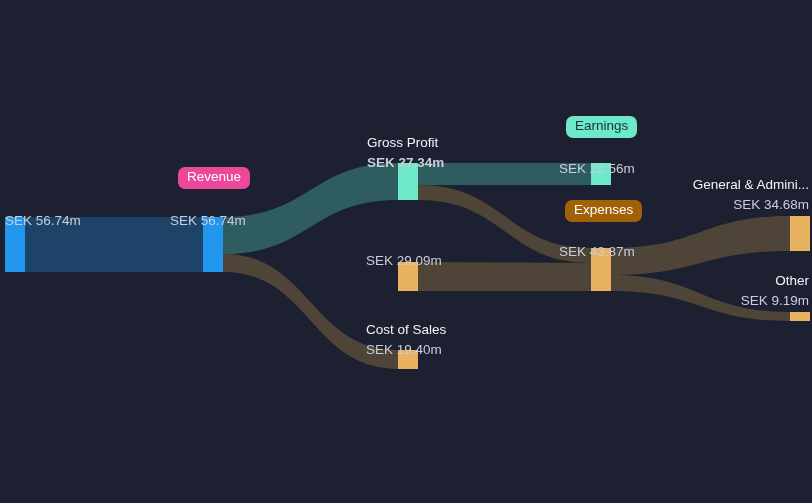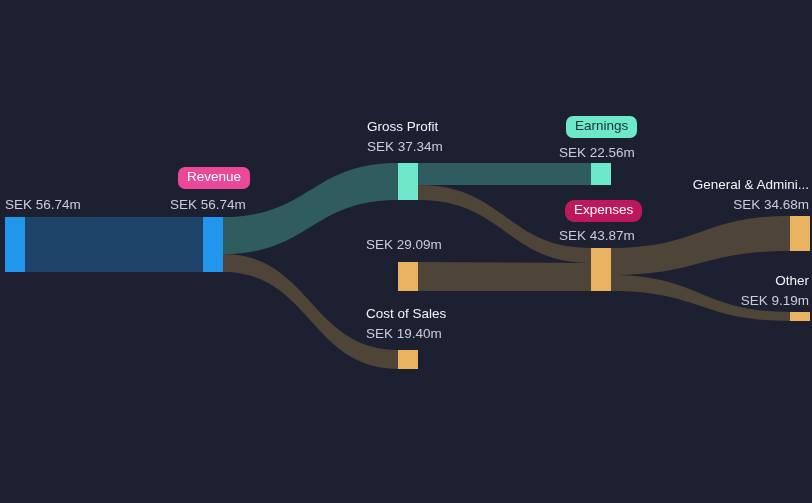--- a/index.html
+++ b/index.html
@@ -53,25 +53,24 @@
   }
   .pill-revenue {
     background: #ec4899;
     color: #ffffff;
   }
   .pill-earnings {
     background: #6de8c8;
     color: #17303a;
   }
   .pill-expenses {
-    background: #be185d;
+    background: #a16207;
     color: #ffffff;
-    border-radius: 9px;
   }
-  .ta-left  { text-align: left; }
+  .ta-left  { text-align: left; margin-top: 16px; }
   .ta-right { text-align: right; }
 </style>
 </head>
 <body>
 
 <div id="sankey-root">
 
   <svg class="sankey-svg" viewBox="0 0 812 503">
 
     <g>
@@ -120,21 +119,21 @@
       <rect x="790" y="312" width="20" height="9" fill="#e8b261"></rect>
     </g>
   </svg>
 
   <div class="lbl lbl-value ta-left" style="left:5px; top:197px;">SEK 56.74m</div>
 
   <div class="pill pill-revenue" style="left:178px; top:167px;">Revenue</div>
   <div class="lbl lbl-value ta-left" style="left:170px; top:197px;">SEK 56.74m</div>
 
   <div class="lbl lbl-title ta-left" style="left:367px; top:119px;">Gross Profit</div>
-  <div class="lbl lbl-value ta-left" style="left:367px; top:139px;">SEK 37.34m</div>
+  <div class="lbl lbl-value ta-left" style="left:367px; top:139px;font-weight:bold;">SEK 37.34m</div>
 
   <div class="lbl lbl-value ta-left" style="left:366px; top:237px;">SEK 29.09m</div>
 
   <div class="lbl lbl-title ta-left" style="left:366px; top:306px;">Cost of Sales</div>
   <div class="lbl lbl-value ta-left" style="left:366px; top:326px;">SEK 19.40m</div>
 
   <div class="pill pill-earnings" style="left:566px; top:116px;">Earnings</div>
   <div class="lbl lbl-value ta-left" style="left:559px; top:145px;">SEK 22.56m</div>
 
   <div class="pill pill-expenses" style="left:565px; top:200px;">Expenses</div>

